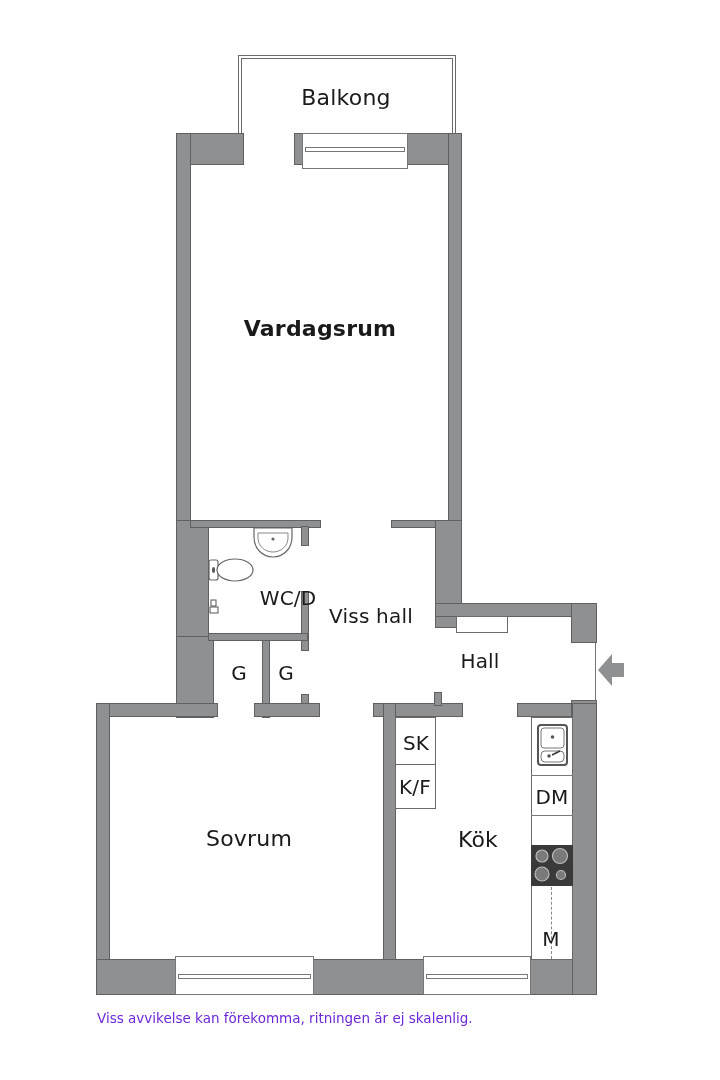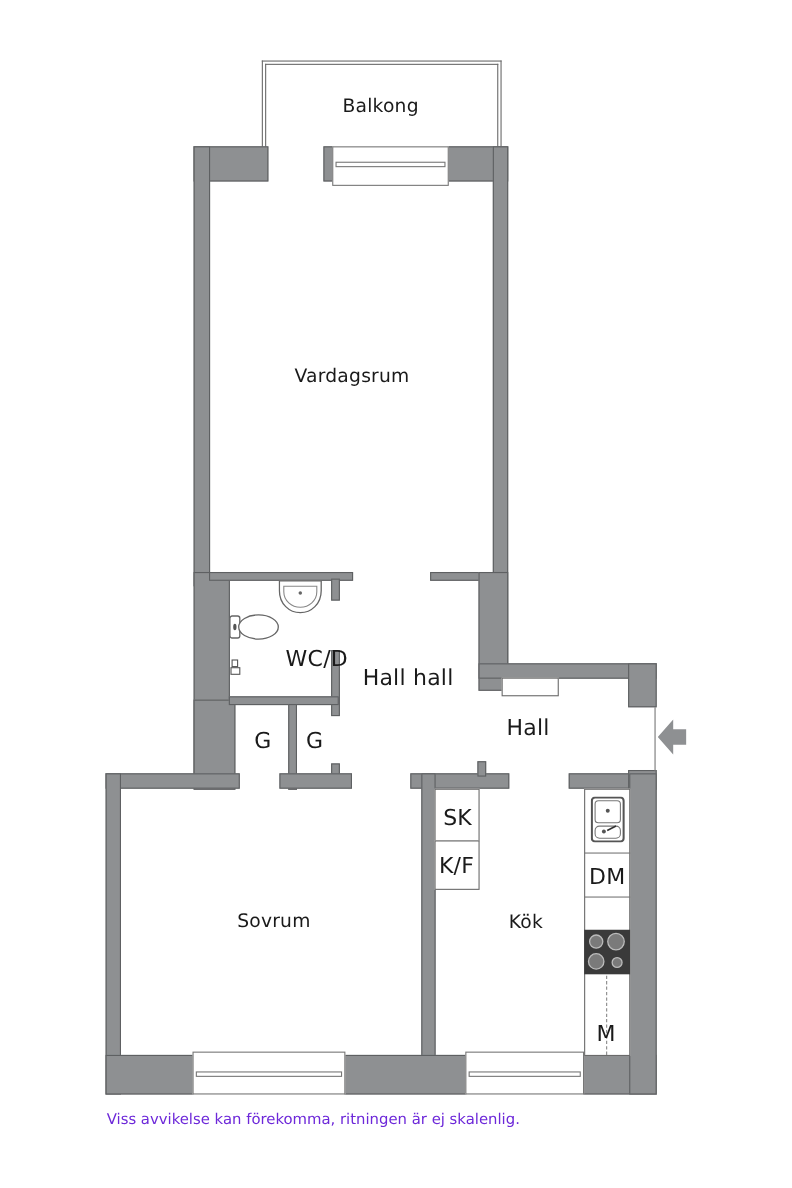--- a/index.html
+++ b/index.html
@@ -1,20 +1,20 @@
 <!DOCTYPE html>
 <html><head>
 <meta charset="utf-8">
 <style>
   html,body{margin:0;padding:0;background:#ffffff;}
   body{width:720px;height:1080px;position:relative;overflow:hidden;font-family:"DejaVu Sans","Liberation Sans",sans-serif;color:#1a1a1a;}
   .w{position:absolute;background:#8e9092;box-sizing:border-box;border:1px solid #5e6062;}
   .thin{position:absolute;border:1px solid #6a6a6a;box-sizing:border-box;background:#fff;}
   .line{position:absolute;background:#777;}
-  .lbl{position:absolute;font-size:17px;white-space:nowrap;transform:translate(-50%,-50%);letter-spacing:0.2px;}
+  .lbl{position:absolute;font-size:22px;white-space:nowrap;transform:translate(-50%,-50%);letter-spacing:0.2px;}
   .lbl.sm{font-size:20px;}
   .note{position:absolute;left:97px;top:1010px;font-size:13.5px;color:#6d28d9;}
   .win{position:absolute;background:#fff;border:1px solid #777;box-sizing:border-box;}
   .win .bar{position:absolute;left:2px;right:2px;height:5px;border:1px solid #777;box-sizing:border-box;background:#fff;}
 </style>
 </head>
 <body>
 
 <div>
 
@@ -107,23 +107,23 @@
     <rect x="0" y="3" width="9" height="20" rx="2" fill="#fff" stroke="#666" stroke-width="1.2"></rect>
     <ellipse cx="26" cy="13" rx="18" ry="11" fill="#fff" stroke="#666" stroke-width="1.2"></ellipse>
     <ellipse cx="4.5" cy="13" rx="1.5" ry="3" fill="#555"></ellipse>
   </svg>
   <svg style="position:absolute;left:209px;top:598px;" width="12" height="18" viewBox="0 0 12 18">
     <rect x="2" y="2" width="5" height="6" fill="#fff" stroke="#555"></rect>
     <rect x="1" y="9" width="8" height="6" fill="#fff" stroke="#555"></rect>
   </svg>
 
   <div class="lbl" style="left:346px;top:97px;">Balkong</div>
-  <div class="lbl" style="left:320px;top:342px;">Vardagsrum</div>
+  <div class="lbl" style="left:320px;top:328px;font-weight:bold;">Vardagsrum</div>
   <div class="lbl sm" style="left:260px;top:598px;margin-left:28px;">WC/D</div>
-  <div class="lbl sm" style="left:371px;top:616px;">Hall hall</div>
+  <div class="lbl sm" style="left:371px;top:616px;">Viss hall</div>
   <div class="lbl sm" style="left:480px;top:661px;">Hall</div>
   <div class="lbl sm" style="left:239px;top:673px;">G</div>
   <div class="lbl sm" style="left:286px;top:673px;">G</div>
   <div class="lbl" style="left:249px;top:838px;text-align:right;">Sovrum</div>
   <div class="lbl" style="left:478px;top:839px;">Kök</div>
   <div class="lbl sm" style="left:416px;top:743px;">SK</div>
   <div class="lbl sm" style="left:415px;top:787px;">K/F</div>
   <div class="lbl sm" style="left:552px;top:797px;">DM</div>
   <div class="lbl sm" style="left:551px;top:939px;">M</div>
 </div>

